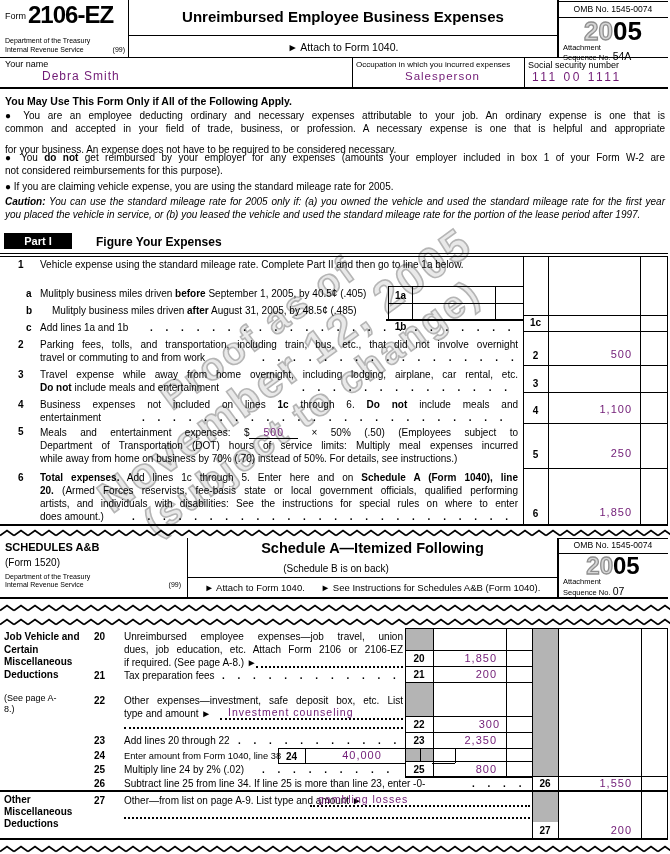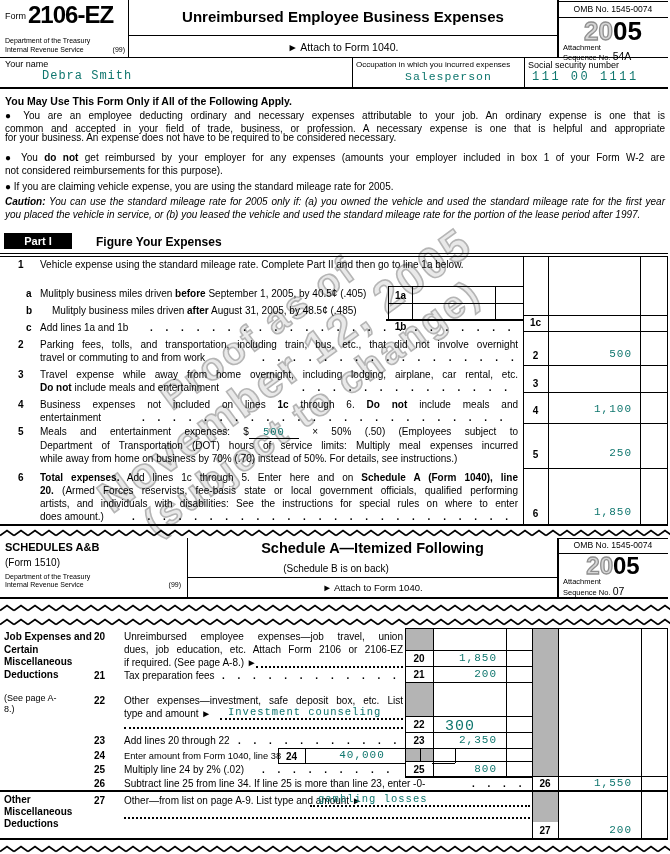--- a/index.html
+++ b/index.html
@@ -6,21 +6,21 @@
   .page{position:relative;width:670px;height:854px;background:#fff;overflow:hidden;
         font-family:"Liberation Sans",sans-serif;color:#000;}
   .a{position:absolute;}
   .hl{position:absolute;background:#000;height:1px;}
   .vl{position:absolute;background:#000;width:1px;}
   .b{font-weight:bold;}
   .i{font-style:italic;}
   .ctr{text-align:center;}
   .rt{text-align:right;}
   .just{text-align:justify;text-align-last:justify;}
-  .hand{color:#0f766e;font-family:Liberation Mono, monospace;letter-spacing:1px;}
+  .hand{color:#701a75;font-family:Liberation Sans, sans-serif;letter-spacing:1px;}
   .leader{position:absolute;overflow:hidden;white-space:nowrap;font-weight:bold;
           font-size:10px;letter-spacing:5px;height:12px;line-height:12px;}
   .dotl{position:absolute;border-bottom:2px dotted #000;}
   .gray{position:absolute;background:#b4b4b4;}
   .numbox{position:absolute;display:flex;align-items:center;justify-content:center;
           font-weight:bold;font-size:10px;background:#fff;}
   .yr-o{color:#d6d6d6;-webkit-text-stroke:1.3px #8f8f8f;}
   .wm{position:absolute;left:-20px;top:245px;width:610px;height:250px;z-index:0;
       display:flex;flex-direction:column;align-items:center;justify-content:center;
       transform:rotate(-36deg);pointer-events:none;}
@@ -74,21 +74,21 @@
     <span class="a" style="left:356px;top:60px;font-size:8px">Occupation in which you incurred expenses</span>
     <span class="a hand" style="left:405px;top:70px;font-size:11.5px">Salesperson</span>
     <span class="a" style="left:528px;top:60px;font-size:9px">Social security number</span>
     <span class="a hand" style="left:532px;top:70px;font-size:12px;letter-spacing:2.5px">111 00 1111</span>
   </div>
 
   <div>
     <div class="a b" style="left:5px;top:95px;font-size:10.5px">You May Use This Form Only if All of the Following Apply.</div>
     <div class="a t just" style="left:5px;top:110px;width:660px">● You are an employee deducting ordinary and necessary expenses attributable to your job. An ordinary expense is one that is</div>
     <div class="a t just" style="left:5px;top:123px;width:660px">common and accepted in your field of trade, business, or profession. A necessary expense is one that is helpful and appropriate</div>
-    <div class="a t" style="left:5px;top:132px;width:660px">for your business. An expense does not have to be required to be considered necessary.</div>
+    <div class="a t" style="left:5px;top:144px;width:660px">for your business. An expense does not have to be required to be considered necessary.</div>
     <div class="a t just" style="left:5px;top:152px;width:660px"><span>● You </span><span class="b">do not</span><span> get reimbursed by your employer for any expenses (amounts your employer included in box 1 of your Form W-2 are</span></div>
     <div class="a t" style="left:5px;top:165px;width:660px">not considered reimbursements for this purpose).</div>
     <div class="a t" style="left:5px;top:181px;width:660px">● If you are claiming vehicle expense, you are using the standard mileage rate for 2005.</div>
     <div class="a t i just" style="left:5px;top:196px;width:660px"><span class="b">Caution:</span><span> You can use the standard mileage rate for 2005 only if: (a) you owned the vehicle and used the standard mileage rate for the first year</span></div>
     <div class="a t i" style="left:5px;top:209px;width:660px">you placed the vehicle in service, or (b) you leased the vehicle and used the standard mileage rate for the portion of the lease period after 1997.</div>
   </div>
 
   <div>
     <div class="a ctr b" style="left:4px;top:233px;width:68px;height:16px;background:#000;color:#fff;font-size:11px;line-height:16px">Part I</div>
     <div class="a b" style="left:96px;top:235px;font-size:12px">Figure Your Expenses</div>
@@ -181,31 +181,32 @@
         </pattern>
       </defs>
       <rect width="670" height="8" fill="url(#zz)"></rect>
     </svg>
 
   <div>
     <div class="vl" style="left:187px;top:538px;height:59px"></div>
     <div class="vl" style="left:557px;top:538px;height:59px;width:2px"></div>
     <div class="hl" style="left:558px;top:538px;width:110px"></div>
     <div class="a b" style="left:5px;top:541px;font-size:11px">SCHEDULES A&amp;B</div>
-    <div class="a" style="left:5px;top:557px;font-size:10px">(Form 1510)</div>
+    <div class="a" style="left:5px;top:557px;font-size:10px">(Form 1520)</div>
     <div class="a" style="left:5px;top:573px;font-size:7px">Department of the Treasury</div>
     <div class="a" style="left:5px;top:581px;font-size:7px;width:176px;display:flex;justify-content:space-between">
         <span>Internal Revenue Service</span>
         <span>(99)</span>
       </div>
     <div class="a b ctr" style="left:187px;top:540px;width:371px;font-size:14.5px">Schedule A—Itemized Following</div>
     <div class="a ctr" style="left:187px;top:563px;width:298px;font-size:10px">(Schedule B is on back)</div>
     <div class="hl" style="left:187px;top:577px;width:371px"></div>
     <div class="a" style="left:187px;top:582px;width:371px;font-size:9.5px;display:flex;justify-content:center;gap:16px">
         <span>► Attach to Form 1040.</span>
+        <span>► See Instructions for Schedules A&amp;B (Form 1040).</span>
       </div>
     <div class="a ctr" style="left:560px;top:540px;width:106px;font-size:8.6px">OMB No. 1545-0074</div>
     <div class="hl" style="left:558px;top:553px;width:110px"></div>
     <div class="a ctr b" style="left:558px;top:552px;width:110px;font-size:24px"><span class="yr-o">20</span><span>05</span></div>
     <div class="a" style="left:563px;top:577px;font-size:7.5px">Attachment</div>
     <div class="a" style="left:563px;top:585px;font-size:7.5px"><span>Sequence No.</span> <span style="font-size:10.5px">07</span></div>
     <div class="hl" style="left:0;top:597px;width:668px;height:2px"></div>
   </div>
 
   <svg class="a" style="left:0;top:604px" width="670" height="8">
@@ -244,21 +245,21 @@
 
     <div class="hl" style="left:278px;top:748px;width:177px"></div>
     <div class="hl" style="left:278px;top:763px;width:177px"></div>
     <div class="vl" style="left:278px;top:748px;height:15px"></div>
     <div class="vl" style="left:305px;top:748px;height:15px"></div>
     <div class="vl" style="left:420px;top:748px;height:15px"></div>
     <div class="vl" style="left:455px;top:748px;height:15px"></div>
   </div>
 
   <div>
-    <div class="a b" style="left:4px;top:631px;width:88px;font-size:10px;line-height:12.5px">Job Expenses and Certain Miscellaneous Deductions</div>
+    <div class="a b" style="left:4px;top:631px;width:88px;font-size:10px;line-height:12.5px">Job Vehicle and Certain Miscellaneous Deductions</div>
     <div class="a" style="left:4px;top:693px;width:56px;font-size:9px;line-height:11px">(See page A-8.)</div>
     <div class="a b" style="left:4px;top:794px;width:80px;font-size:10px;line-height:12px">Other Miscellaneous Deductions</div>
 
     <span class="a b t" style="left:94px;top:631px">20</span>
     <div class="a t just" style="left:124px;top:631px;width:279px">Unreimbursed employee expenses—job travel, union</div>
     <div class="a t just" style="left:124px;top:644px;width:279px">dues, job education, etc. Attach Form 2106 or 2106-EZ</div>
     <div class="a t" style="left:124px;top:657px;width:279px">if required. (See page A-8.) ►</div>
     <div class="dotl" style="left:256px;top:657px;width:147px;height:9px"></div>
     <div class="numbox" style="left:406px;top:651px;width:26px;height:14px">20</div>
     <div class="a hand rt" style="left:433px;top:652px;width:64px;font-size:11px">1,850</div>
@@ -269,21 +270,21 @@
     <div class="numbox" style="left:406px;top:667px;width:26px;height:14px">21</div>
     <div class="a hand rt" style="left:433px;top:668px;width:64px;font-size:11px">200</div>
 
     <span class="a b t" style="left:94px;top:695px">22</span>
     <div class="a t just" style="left:124px;top:695px;width:279px">Other expenses—investment, safe deposit box, etc. List</div>
     <div class="a t" style="left:124px;top:708px">type and amount ►</div>
     <span class="a hand" style="left:228px;top:706px;font-size:10.5px">Investment counseling</span>
     <div class="dotl" style="left:220px;top:708px;width:183px;height:10px"></div>
     <div class="dotl" style="left:124px;top:717px;width:279px;height:10px"></div>
     <div class="numbox" style="left:406px;top:717px;width:26px;height:14px">22</div>
-    <div class="a hand rt" style="left:411px;top:718px;width:64px;font-size:15px">300</div>
+    <div class="a hand rt" style="left:436px;top:718px;width:64px;font-size:11px">300</div>
 
     <span class="a b t" style="left:94px;top:735px">23</span>
     <div class="a t" style="left:124px;top:735px">Add lines 20 through 22</div>
     <span class="leader" style="left:238px;top:735px;width:164px">. . . . . . . . . . . . . . . . . . . . . . . . . . . . . . . . . . . . . . . . . . . . . . . . . . . . . . . . . . . . . . . . . . . . . . . . . .</span>
     <div class="numbox" style="left:406px;top:733px;width:26px;height:14px">23</div>
     <div class="a hand rt" style="left:433px;top:734px;width:64px;font-size:11px">2,350</div>
 
     <span class="a b t" style="left:94px;top:750px">24</span>
     <div class="a" style="left:124px;top:751px;font-size:9.3px">Enter amount from Form 1040, line 38</div>
     <div class="numbox" style="left:279px;top:750px;width:25px;height:12px;background:none">24</div>

